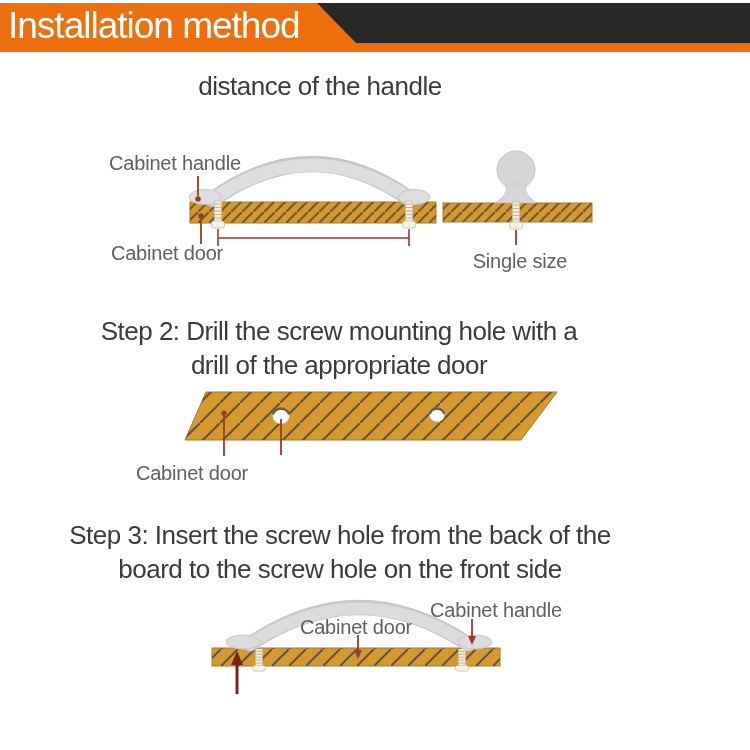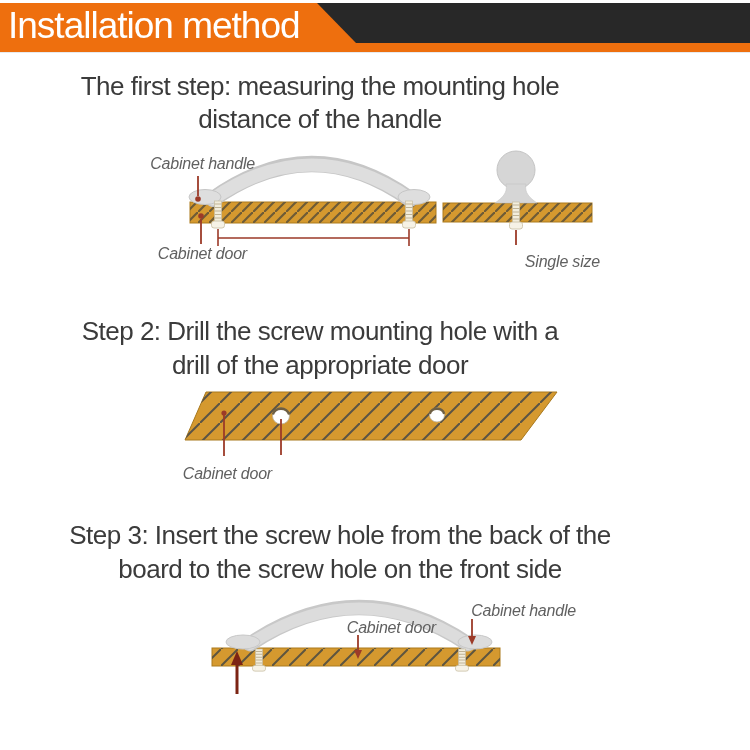--- a/index.html
+++ b/index.html
@@ -12,25 +12,25 @@
   
   .banner{position:absolute;left:0;top:0;width:750px;height:49px;background:var(--accent-orange,#ee6f0e);border-bottom:1px solid #e6eaee;}
   .banner-dark{position:absolute;left:0;top:0;width:750px;height:40px;background:var(--dark-ribbon,#282828);
     clip-path:polygon(317px 0,750px 0,750px 40px,356px 40px);}
   .banner h1{position:absolute;left:8px;top:0;margin:0;height:49px;line-height:46px;
     color:#ffffff;font-size:37px;font-weight:400;letter-spacing:-1px;white-space:nowrap;}
   
   .heading{position:absolute;color:var(--heading-text,#3b3b3b);font-size:26px;letter-spacing:-0.5px;
     text-align:center;line-height:34px;white-space:nowrap;}
   .heading.s1{left:0;top:67px;width:640px;line-height:33px;}
-  .heading.s2{left:0;top:311px;width:640px;}
+  .heading.s2{left:0;top:311px;width:640px;padding-left:19px;}
   .heading.s3{left:10px;top:515px;width:660px;text-align:center;}
   
-  .lbl{position:absolute;color:var(--label-text,#606060);font-size:16px;letter-spacing:-0.2px;
-    text-align:right;line-height:25px;white-space:nowrap;font-style:italic;}
+  .lbl{position:absolute;color:var(--label-text,#606060);font-size:20px;letter-spacing:-0.2px;
+    text-align:center;line-height:25px;white-space:nowrap;}
   .lbl.cab-handle-1{left:95px;top:148px;width:160px;}
   .lbl.cab-door-1{left:87px;top:238px;width:160px;}
   .lbl.screw-dist-1{left:235px;top:238px;width:160px;}
   .lbl.single-hole{left:440px;top:246px;width:160px;}
   .lbl.cab-door-2{left:112px;top:458px;width:160px;}
   .lbl.screw-dist-2{left:254px;top:458px;width:300px;}
   .lbl.cab-handle-3{left:416px;top:595px;width:160px;}
   .lbl.cab-door-3{left:276px;top:612px;width:160px;}
   .lbl.through-note{left:230px;top:674px;width:322px;line-height:24px;}
   
@@ -40,21 +40,20 @@
 <body>
 
 <div class="page">
 
   <div class="banner">
     <div class="banner-dark"></div>
     <h1>Installation method</h1>
   </div>
 
   <div class="heading s1">
-    <div>The first step: measuring the mounting hole</div>
     <div>distance of the handle</div>
   </div>
   <div class="heading s2">
     <div>Step 2: Drill the screw mounting hole with a</div>
     <div>drill of the appropriate door</div>
   </div>
   <div class="heading s3">
     <div>Step 3: Insert the screw hole from the back of the</div>
     <div>board to the screw hole on the front side</div>
   </div>

